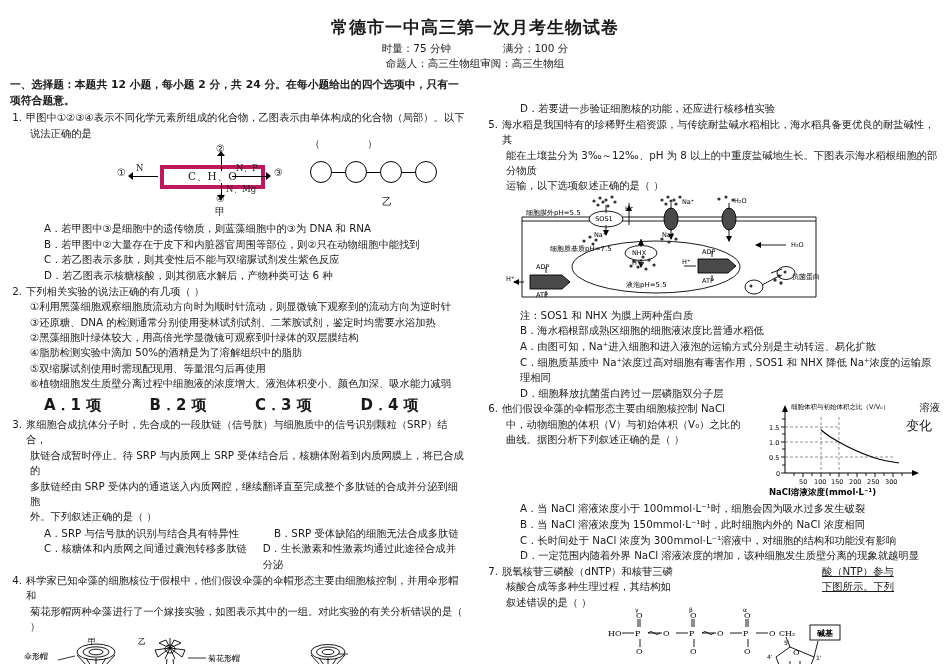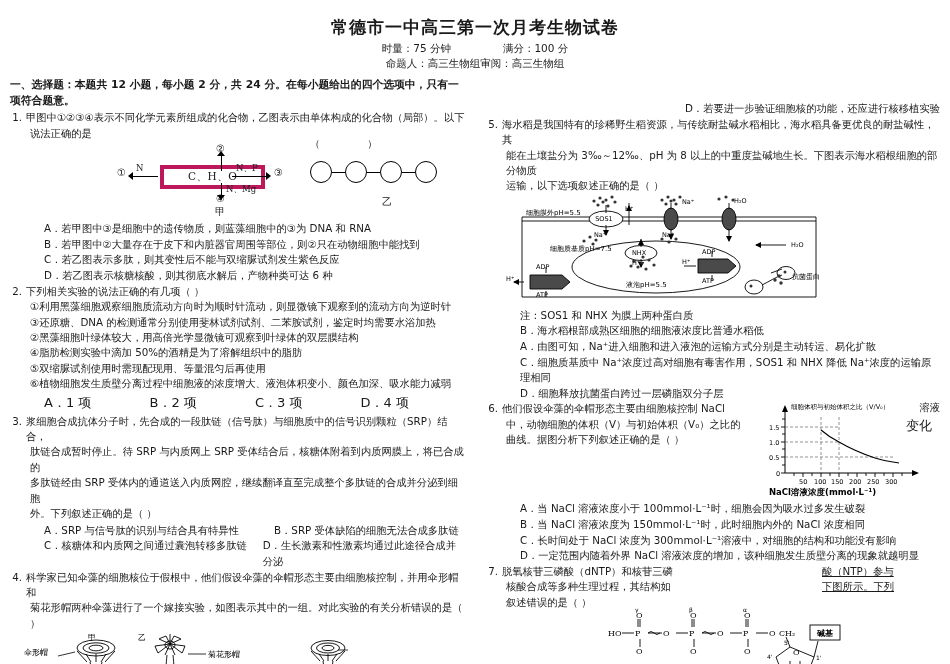--- a/index.html
+++ b/index.html
@@ -28,21 +28,21 @@
   .meta-line2 { display:flex; justify-content:center; font-size:10.5px; margin-bottom:4px; }
   .section-head { font-weight:bold; font-size:10.8px; line-height:1.45; margin:2px 0 2px 0; }
 
   
   .q { font-size:10.3px; line-height:1.5; margin-bottom:1px; }
   .q-head { display:flex; }
   .q-num { width:16px; flex:0 0 16px; text-align:right; padding-right:4px; }
   .q-body { flex:1; }
   .q-sub { padding-left:20px; font-size:10.3px; line-height:1.5; }
   .opt { padding-left:34px; font-size:10.3px; line-height:1.52; }
-  .opt-cols4 { display:flex; padding-left:34px; font-size:13px; line-height:1.6; }
+  .opt-cols4 { display:flex; padding-left:34px; font-size:15px; line-height:1.6;font-weight:bold; }
   .opt-cols4 .o { width:112px; }
   .opt-2 { display:flex; padding-left:34px; font-size:10.3px; line-height:1.52; }
   .opt-2 .o1 { width:230px; }
   .note { padding-left:34px; font-size:10.3px; line-height:1.5; }
 
   
   .fig1 { position:relative; height:76px; margin:2px 0 2px 0; }
   .fig1 .chw { position:absolute; left:150px; top:22px; border:4px solid #be185d; padding:1px 24px;
                font-family:"DejaVu Serif","Liberation Serif",serif; font-size:10.5px; letter-spacing:.5px;}
   .fig1 .c1 { position:absolute; left:107px; top:24px; font-size:10px; }
@@ -279,21 +279,21 @@
             <text x="342" y="63">乙</text>
             <text x="342" y="103">甲</text>
           </g>
         </svg>
       </div>
 
     </div>
 
     <div class="col col-right">
 
-      <div class="opt" style="margin-top:26px;text-align:right;">D．若要进一步验证细胞核的功能，还应进行核移植实验</div>
+      <div class="opt" style="margin-top:26px;">D．若要进一步验证细胞核的功能，还应进行核移植实验</div>
 
       <div class="q">
         <div class="q-head">
           <span class="q-num">5.</span>
           <span class="q-body">海水稻是我国特有的珍稀野生稻资源，与传统耐盐碱水稻相比，海水稻具备更优良的耐盐碱性，其</span>
         </div>
         <div class="q-sub">能在土壤盐分为 3‰～12‰、pH 为 8 以上的中重度盐碱地生长。下图表示海水稻根细胞的部分物质</div>
         <div class="q-sub">运输，以下选项叙述正确的是（      ）</div>
       </div>
 

